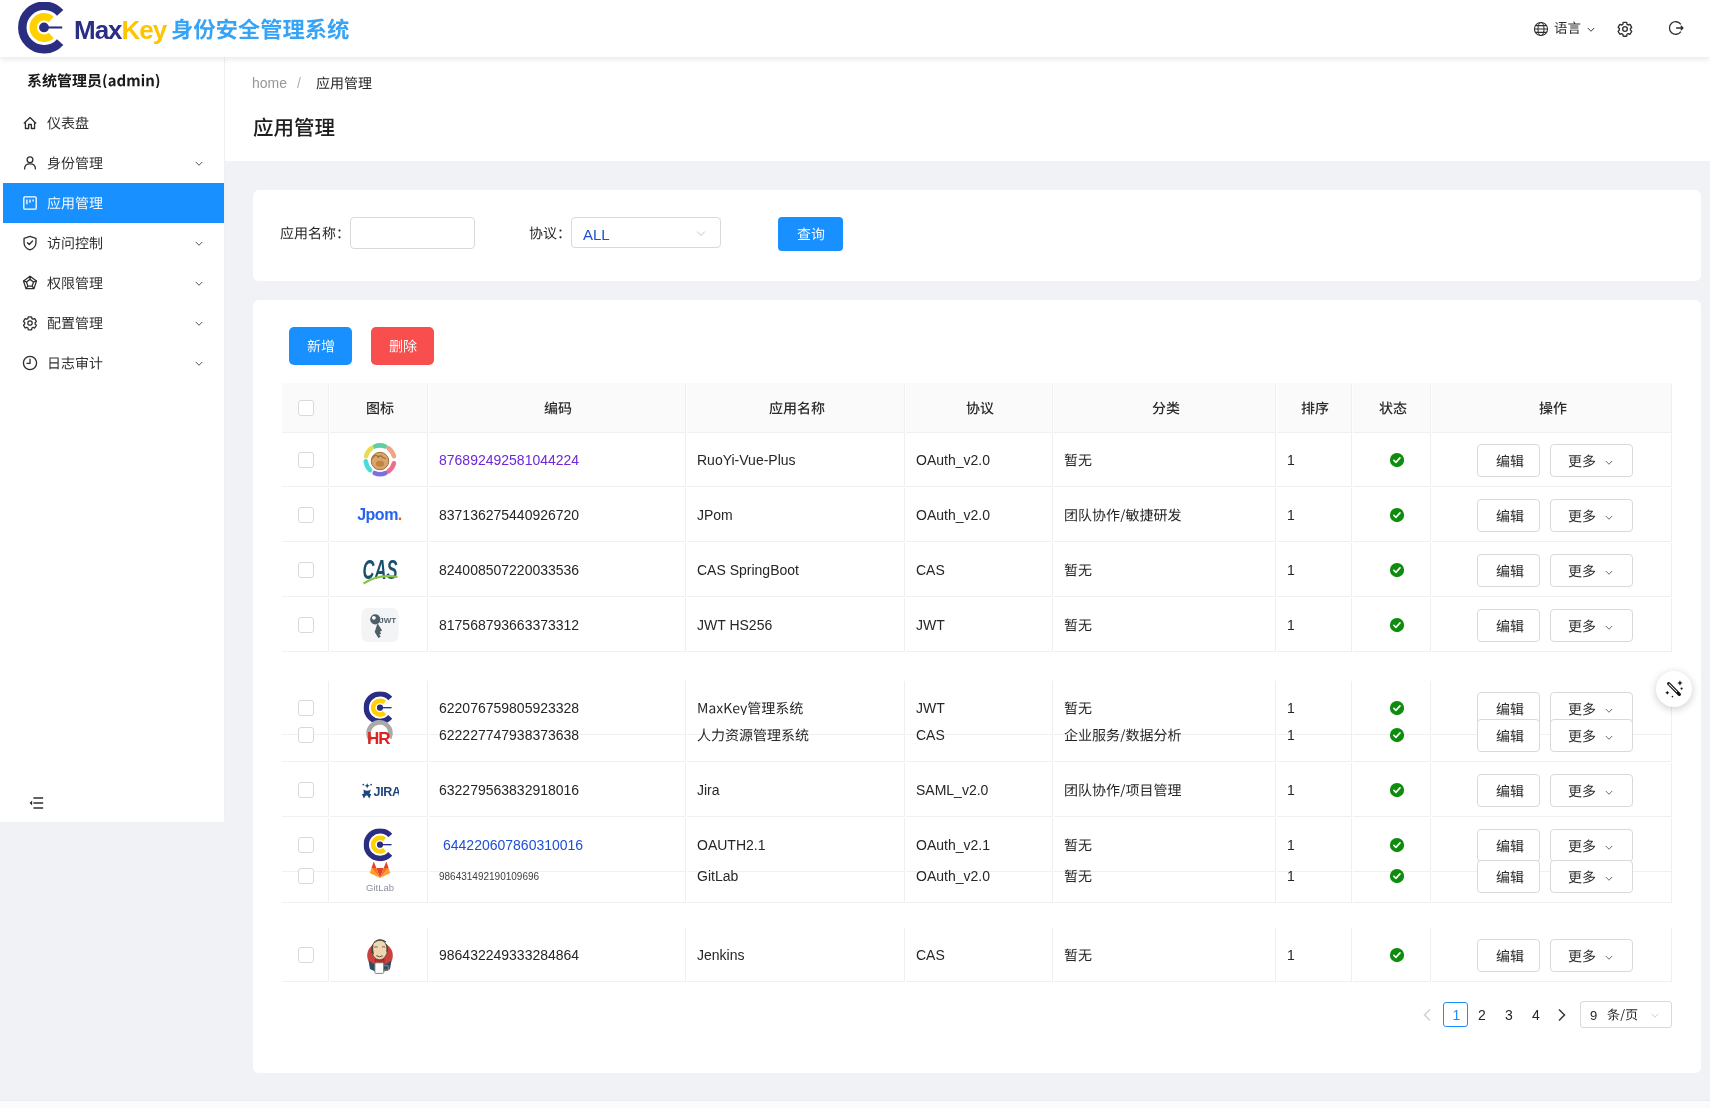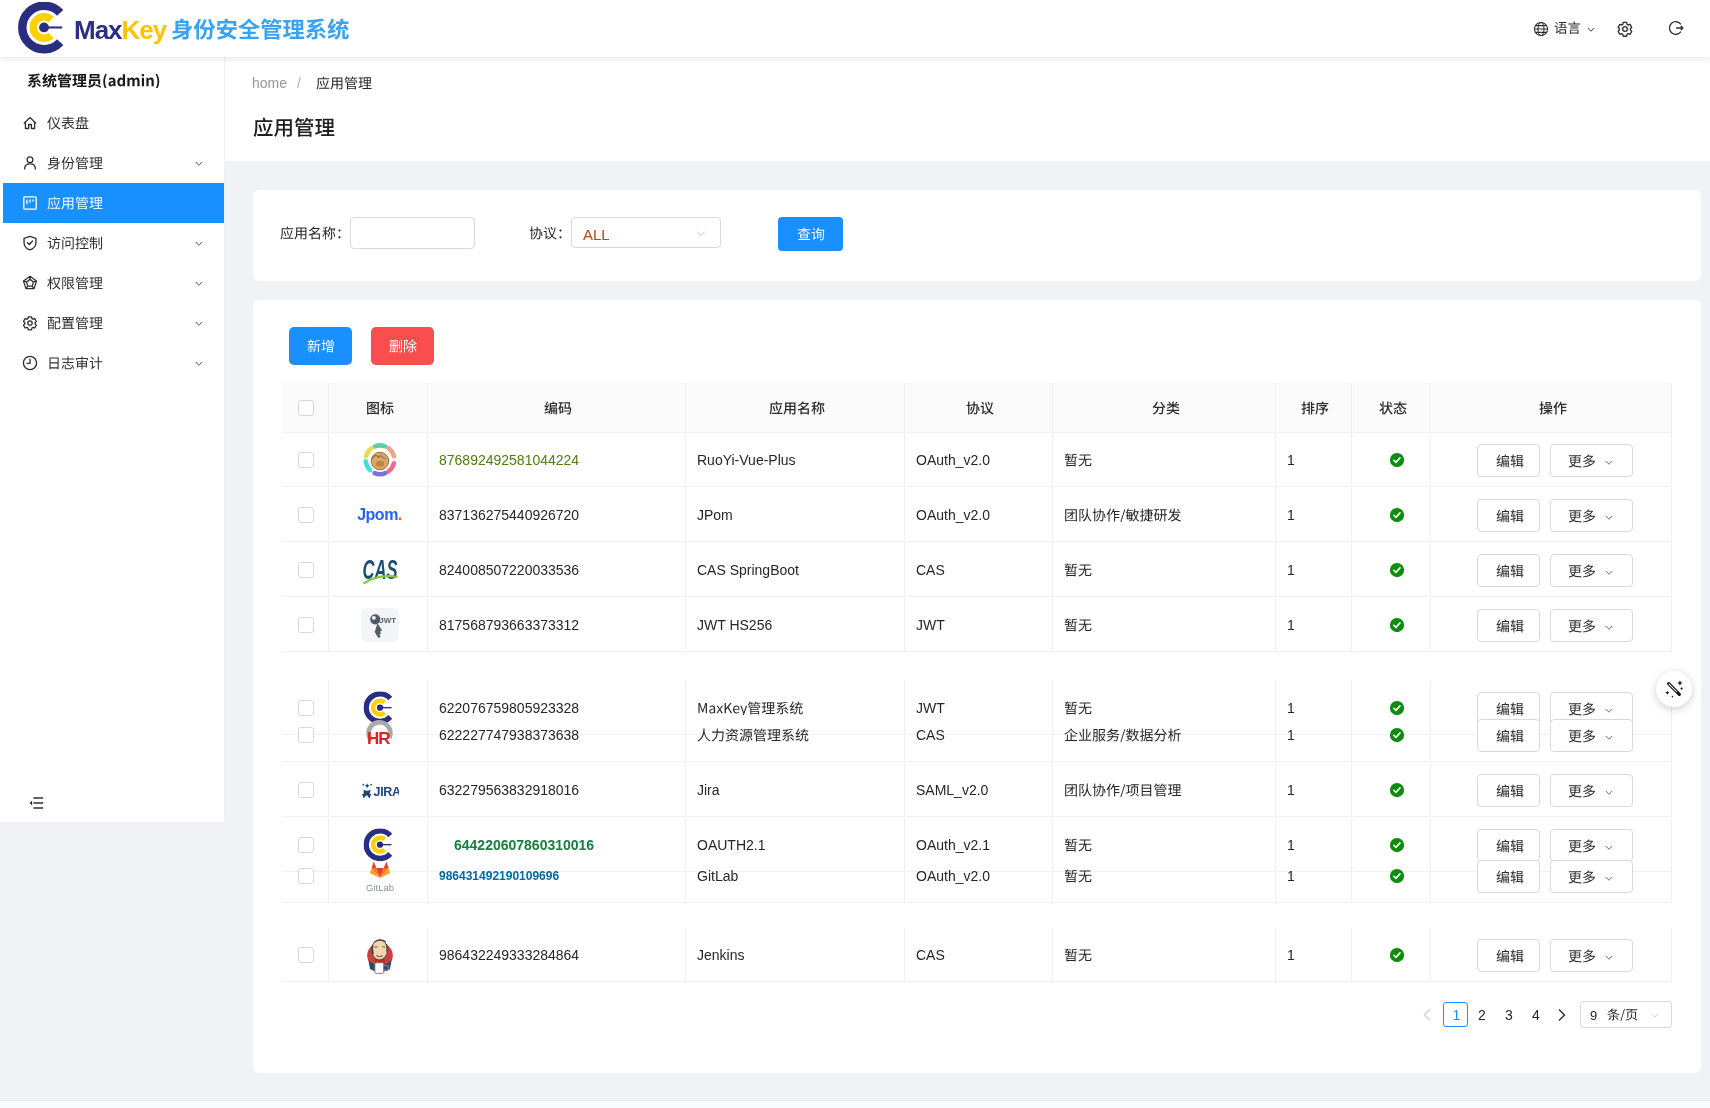--- a/index.html
+++ b/index.html
@@ -328,21 +328,21 @@
         <use href="#rff1a" x="4000"></use>
       </svg></div>
     <div style="position:absolute;left:97px;top:27px;width:125px;height:32px;border:1px solid #d9d9d9;border-radius:4px;background:#fff"></div>
     <div style="position:absolute;left:276px;top:36.1px;line-height:0"><svg width="42.0" height="14" viewBox="0 -880 3000 1000" fill="#262626">
         <use href="#r534f" x="0"></use>
         <use href="#r8bae" x="1000"></use>
         <use href="#rff1a" x="2000"></use>
       </svg></div>
     <div style="position:absolute;left:318px;top:27px;width:152px;height:33px;">
       <div style="position:absolute;left:0px;top:0px;width:150px;height:31px;border:1px solid #d9d9d9;border-radius:4px;background:#fff"></div>
-      <div style="position:absolute;left:12px;top:16.5px;transform:translateY(-50%);font-size:15px;color:#c2410c;font-weight:normal;letter-spacing:0;;white-space:nowrap">ALL</div>
+      <div style="position:absolute;left:12px;top:16.5px;transform:translateY(-50%);font-size:15px;color:#1d4ed8;font-weight:normal;letter-spacing:0;;white-space:nowrap">ALL</div>
       <div style="position:absolute;left:130px;top:17px;transform:translate(-50%,-50%);line-height:0"><svg width="10" height="6" viewBox="0 0 12 8">
           <path d="M1.3 1.2 6 6l4.7-4.8" fill="none" stroke="#c3c3c3" stroke-width="1.3" stroke-linecap="round" stroke-linejoin="round"></path>
         </svg></div>
     </div>
     <div style="position:absolute;left:525px;top:27px;width:65px;height:34px;">
       <div style="position:absolute;left:0px;top:0px;width:65px;height:34px;background:#1890ff;border-radius:4px"></div>
       <div style="position:absolute;left:18.5px;top:9.6px;line-height:0"><svg width="28.0" height="14" viewBox="0 -880 2000 1000" fill="#fff">
           <use href="#r67e5" x="0"></use>
           <use href="#r8be2" x="1000"></use>
         </svg></div>
@@ -431,21 +431,21 @@
           <path d="M12.9 5.2 A13.6 13.6 0 0 1 23.1 5.2" fill="none" stroke="#5ecfa5" stroke-width="4.3" stroke-linecap="round"></path>
           <path d="M4.8 14.5 A13.6 13.6 0 0 1 10.0 6.8" fill="none" stroke="#e8dc55" stroke-width="4.3" stroke-linecap="round"></path>
           <path d="M26.0 6.8 A13.6 13.6 0 0 1 31.2 14.5" fill="none" stroke="#f0a58a" stroke-width="4.3" stroke-linecap="round"></path>
           <path d="M8.6 27.6 A13.6 13.6 0 0 1 4.5 19.2" fill="none" stroke="#4adbdb" stroke-width="4.3" stroke-linecap="round"></path>
           <path d="M31.2 21.1 A13.6 13.6 0 0 1 26.0 28.8" fill="none" stroke="#ec6e8a" stroke-width="4.3" stroke-linecap="round"></path>
           <path d="M23.1 30.4 A13.6 13.6 0 0 1 12.9 30.4" fill="none" stroke="#7f6ee0" stroke-width="4.3" stroke-linecap="round"></path>
 <circle cx="18" cy="19" r="8.3" fill="#d9a568" stroke="#9c6b3a" stroke-width="0.9"></circle>
 <path d="M10.8 16.6q1.3-3 3.4-2.8t2 2.2q.4-2 2.3-1.9t2.3 1.8q1.7-.3 2.7 1.2" fill="none" stroke="#9c6b3a" stroke-width="1"></path>
 <ellipse cx="18" cy="21.6" rx="3.9" ry="2.9" fill="#c08440"></ellipse>
         </svg></div>
-      <div style="position:absolute;left:157px;top:27px;transform:translateY(-50%);font-size:14px;color:#4d7c0f;font-weight:normal;letter-spacing:0;;white-space:nowrap">876892492581044224</div>
+      <div style="position:absolute;left:157px;top:27px;transform:translateY(-50%);font-size:14px;color:#6d28d9;font-weight:normal;letter-spacing:0;;white-space:nowrap">876892492581044224</div>
       <div style="position:absolute;left:415px;top:27px;transform:translateY(-50%);font-size:14px;color:#262626;font-weight:normal;letter-spacing:0;;white-space:nowrap">RuoYi-Vue-Plus</div>
       <div style="position:absolute;left:634px;top:27px;transform:translateY(-50%);font-size:14px;color:#262626;font-weight:normal;letter-spacing:0;;white-space:nowrap">OAuth_v2.0</div>
       <div style="position:absolute;left:782px;top:19.6px;line-height:0"><svg width="28.0" height="14" viewBox="0 -880 2000 1000" fill="#262626">
           <use href="#r6682" x="0"></use>
           <use href="#r65e0" x="1000"></use>
         </svg></div>
       <div style="position:absolute;left:1005px;top:27px;transform:translateY(-50%);font-size:14px;color:#262626;font-weight:normal;letter-spacing:0;;white-space:nowrap">1</div>
       <div style="position:absolute;left:1115.0px;top:27px;transform:translate(-50%,-50%);line-height:0"><svg width="15" height="15" viewBox="0 0 16 16">
           <circle cx="8" cy="8" r="7.6" fill="#0d8c0d"></circle>
           <path d="M4.6 8.3l2.2 2.2 4.4-4.8" fill="none" stroke="#fff" stroke-width="1.7" stroke-linecap="round" stroke-linejoin="round"></path>
@@ -787,21 +787,21 @@
       <div style="position:absolute;left:995px;top:0px;width:75px;height:54px;border-bottom:1px solid #f0f0f0;border-right:1px solid #efefef"></div>
       <div style="position:absolute;left:1071px;top:0px;width:78px;height:54px;border-bottom:1px solid #f0f0f0;border-right:1px solid #efefef"></div>
       <div style="position:absolute;left:1150px;top:0px;width:240px;height:54px;border-bottom:1px solid #f0f0f0;border-right:1px solid #efefef"></div>
       <div style="position:absolute;left:16px;top:19px;width:16px;height:16px;border:1px solid #d9d9d9;border-radius:3px;background:#fff"></div>
       <div style="position:absolute;left:97.5px;top:27px;transform:translate(-50%,-50%);line-height:0"><svg width="33" height="33" viewBox="0 0 100 100">
 <path d="M81.1 21 A41.8 41.8 0 1 0 81.1 77" fill="none" stroke="#2b2d80" stroke-width="16.3"></path>
 <path d="M63.9 33.6 A20.7 20.7 0 1 0 63.9 64.4" fill="none" stroke="#ffd100" stroke-width="14.4"></path>
 <circle cx="50" cy="49" r="9.4" fill="#2b2d80"></circle>
 <rect x="50" y="47" width="35" height="4" fill="#2b2d80"></rect>
 </svg></div>
-      <div style="position:absolute;left:172px;top:27px;transform:translateY(-50%);font-size:14px;color:#15803d;font-weight:bold;letter-spacing:0;;white-space:nowrap">644220607860310016</div>
+      <div style="position:absolute;left:161px;top:27px;transform:translateY(-50%);font-size:14px;color:#1d4ed8;font-weight:normal;letter-spacing:0;;white-space:nowrap">644220607860310016</div>
       <div style="position:absolute;left:415px;top:27px;transform:translateY(-50%);font-size:14px;color:#262626;font-weight:normal;letter-spacing:0;;white-space:nowrap">OAUTH2.1</div>
       <div style="position:absolute;left:634px;top:27px;transform:translateY(-50%);font-size:14px;color:#262626;font-weight:normal;letter-spacing:0;;white-space:nowrap">OAuth_v2.1</div>
       <div style="position:absolute;left:782px;top:19.6px;line-height:0"><svg width="28.0" height="14" viewBox="0 -880 2000 1000" fill="#262626">
           <use href="#r6682" x="0"></use>
           <use href="#r65e0" x="1000"></use>
         </svg></div>
       <div style="position:absolute;left:1005px;top:27px;transform:translateY(-50%);font-size:14px;color:#262626;font-weight:normal;letter-spacing:0;;white-space:nowrap">1</div>
       <div style="position:absolute;left:1115.0px;top:27px;transform:translate(-50%,-50%);line-height:0"><svg width="15" height="15" viewBox="0 0 16 16">
           <circle cx="8" cy="8" r="7.6" fill="#0d8c0d"></circle>
           <path d="M4.6 8.3l2.2 2.2 4.4-4.8" fill="none" stroke="#fff" stroke-width="1.7" stroke-linecap="round" stroke-linejoin="round"></path>
@@ -838,21 +838,21 @@
             <path d="M2.7 6.5 4.9 0l2.7 6.5z" fill="#e24329"></path>
             <path d="M19.8 6.5 17.6 0l-2.7 6.5z" fill="#e24329"></path>
             <path d="M7.6 6.5h7.3L11.25 16.5z" fill="#e24329"></path>
             <path d="M2.7 6.5h4.9L11.25 16.5z" fill="#fc6d26"></path>
             <path d="M19.8 6.5h-4.9L11.25 16.5z" fill="#fc6d26"></path>
             <path d="M2.7 6.5 1.2 10.9a.8.8 0 0 0 .3.9l9.75 4.7z" fill="#fca326"></path>
             <path d="M19.8 6.5l1.5 4.4a.8.8 0 0 1-.3.9l-9.75 4.7z" fill="#fca326"></path>
           </g>
           <text x="19" y="32.5" text-anchor="middle" font-family="Liberation Sans" font-size="9.5" fill="#8b919c">GitLab</text>
         </svg></div>
-      <div style="position:absolute;left:157px;top:27px;transform:translateY(-50%);font-size:12px;color:#0369a1;font-weight:bold;letter-spacing:0;;white-space:nowrap">986431492190109696</div>
+      <div style="position:absolute;left:157px;top:27px;transform:translateY(-50%);font-size:10px;color:#404040;font-weight:normal;letter-spacing:0;;white-space:nowrap">986431492190109696</div>
       <div style="position:absolute;left:415px;top:27px;transform:translateY(-50%);font-size:14px;color:#262626;font-weight:normal;letter-spacing:0;;white-space:nowrap">GitLab</div>
       <div style="position:absolute;left:634px;top:27px;transform:translateY(-50%);font-size:14px;color:#262626;font-weight:normal;letter-spacing:0;;white-space:nowrap">OAuth_v2.0</div>
       <div style="position:absolute;left:782px;top:19.6px;line-height:0"><svg width="28.0" height="14" viewBox="0 -880 2000 1000" fill="#262626">
           <use href="#r6682" x="0"></use>
           <use href="#r65e0" x="1000"></use>
         </svg></div>
       <div style="position:absolute;left:1005px;top:27px;transform:translateY(-50%);font-size:14px;color:#262626;font-weight:normal;letter-spacing:0;;white-space:nowrap">1</div>
       <div style="position:absolute;left:1115.0px;top:27px;transform:translate(-50%,-50%);line-height:0"><svg width="15" height="15" viewBox="0 0 16 16">
           <circle cx="8" cy="8" r="7.6" fill="#0d8c0d"></circle>
           <path d="M4.6 8.3l2.2 2.2 4.4-4.8" fill="none" stroke="#fff" stroke-width="1.7" stroke-linecap="round" stroke-linejoin="round"></path>

